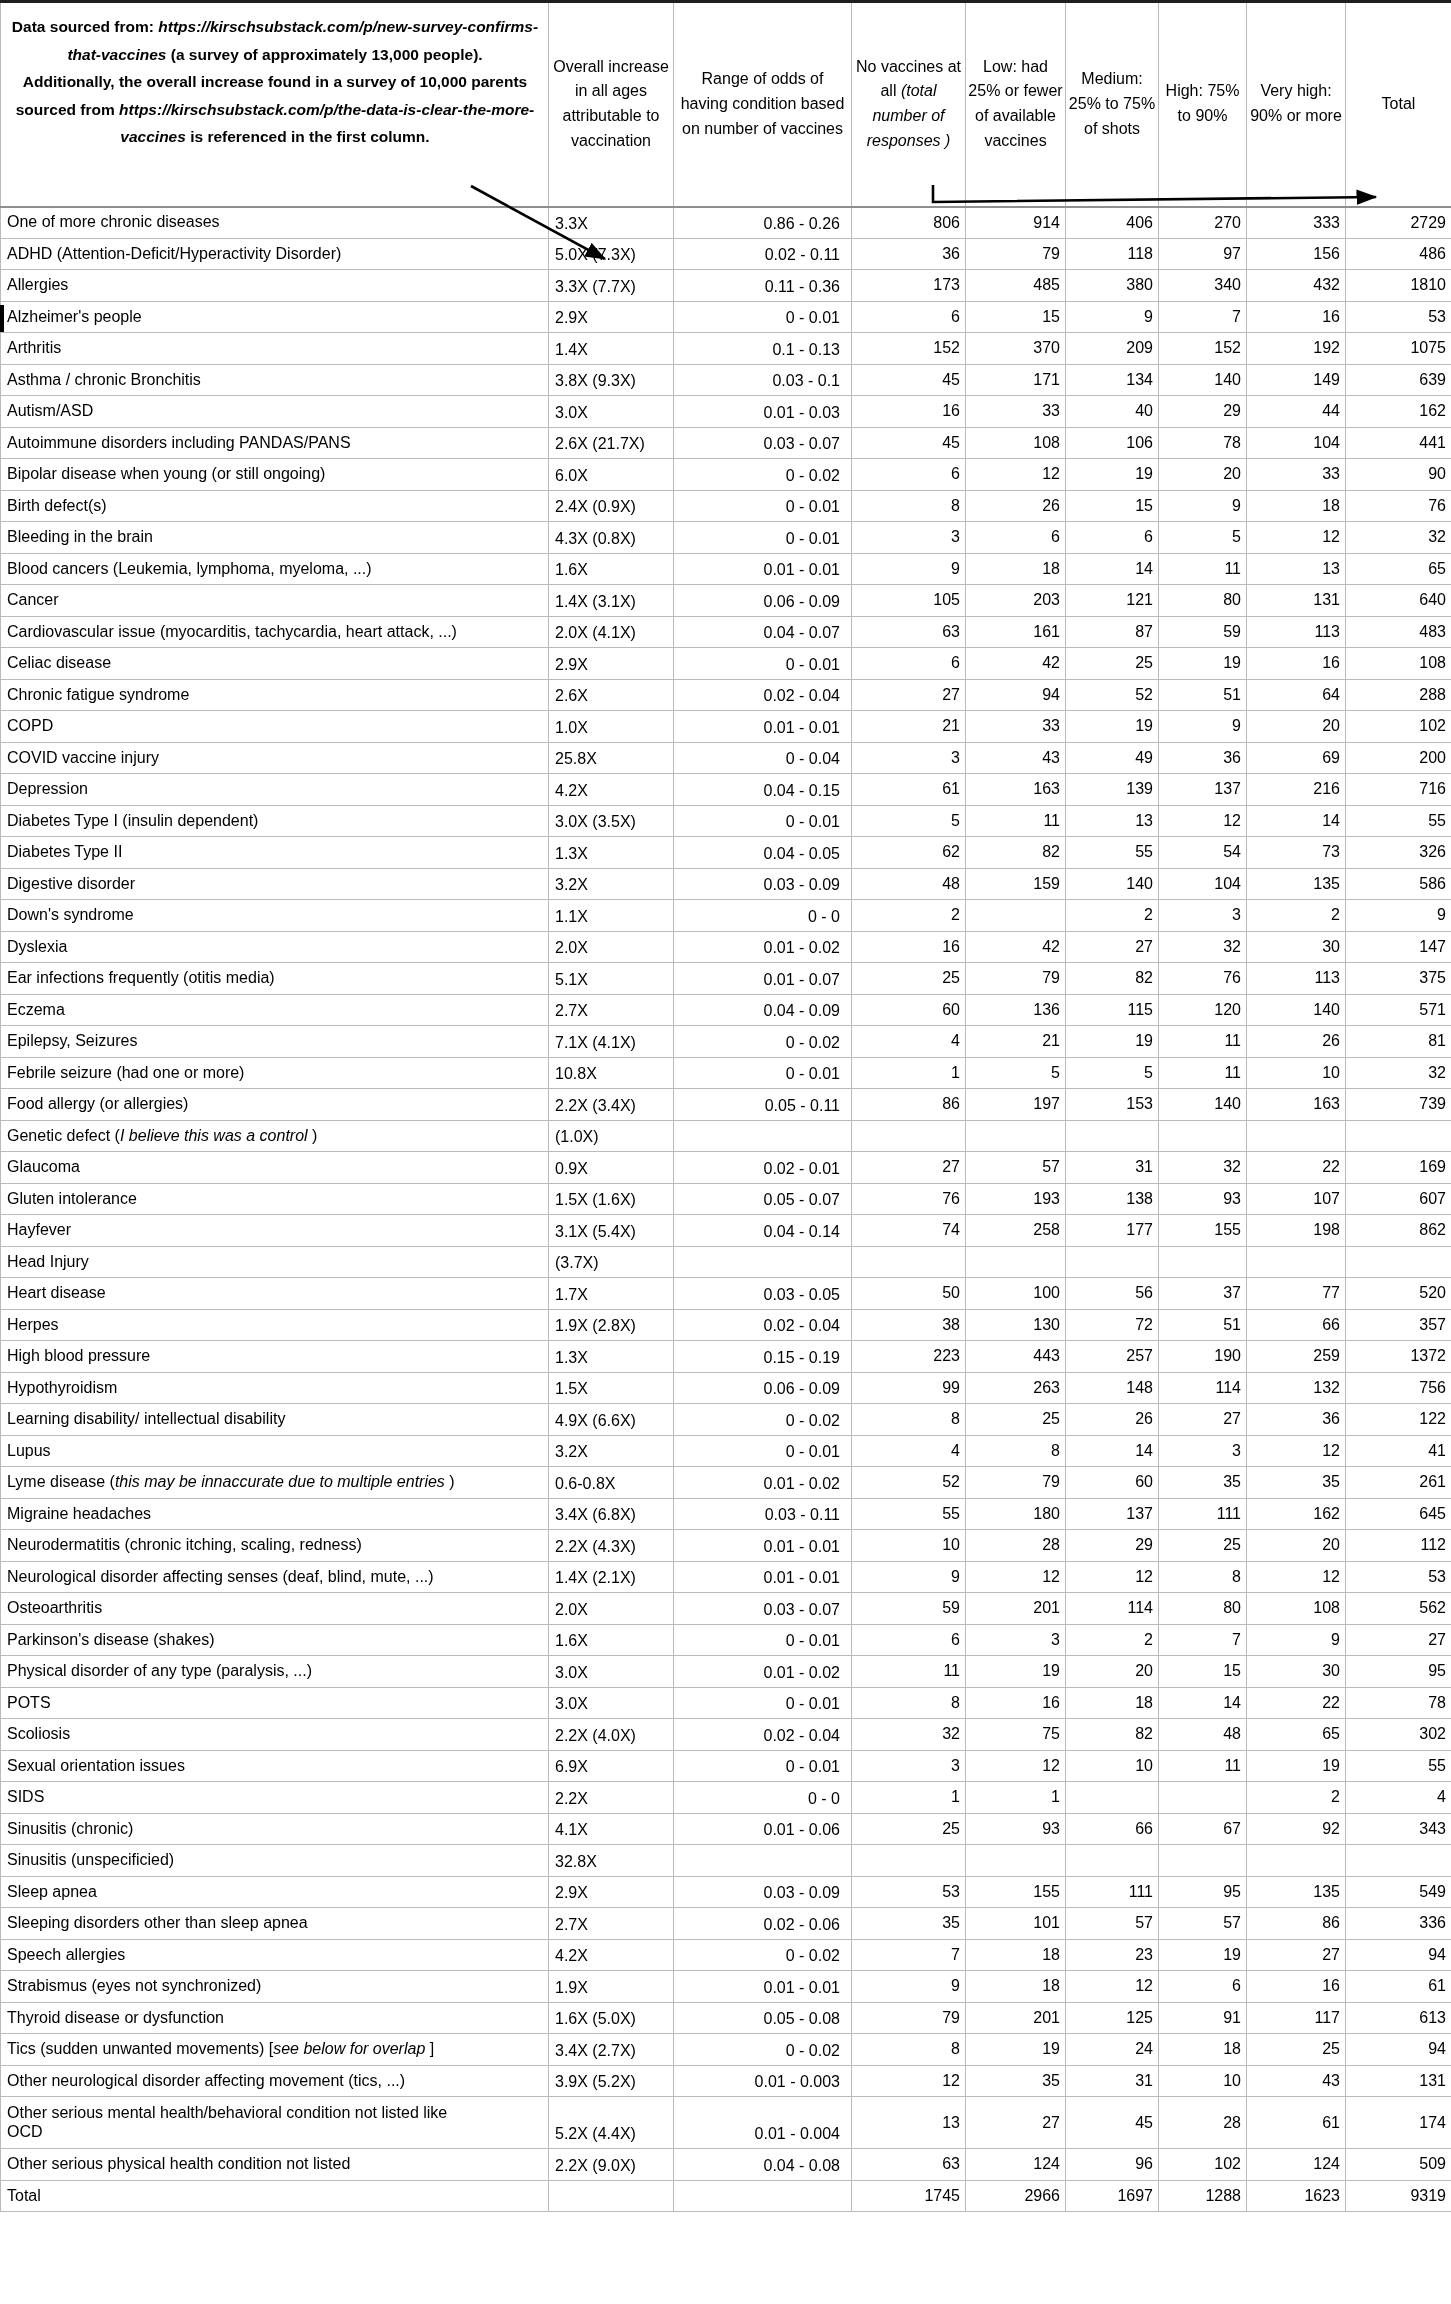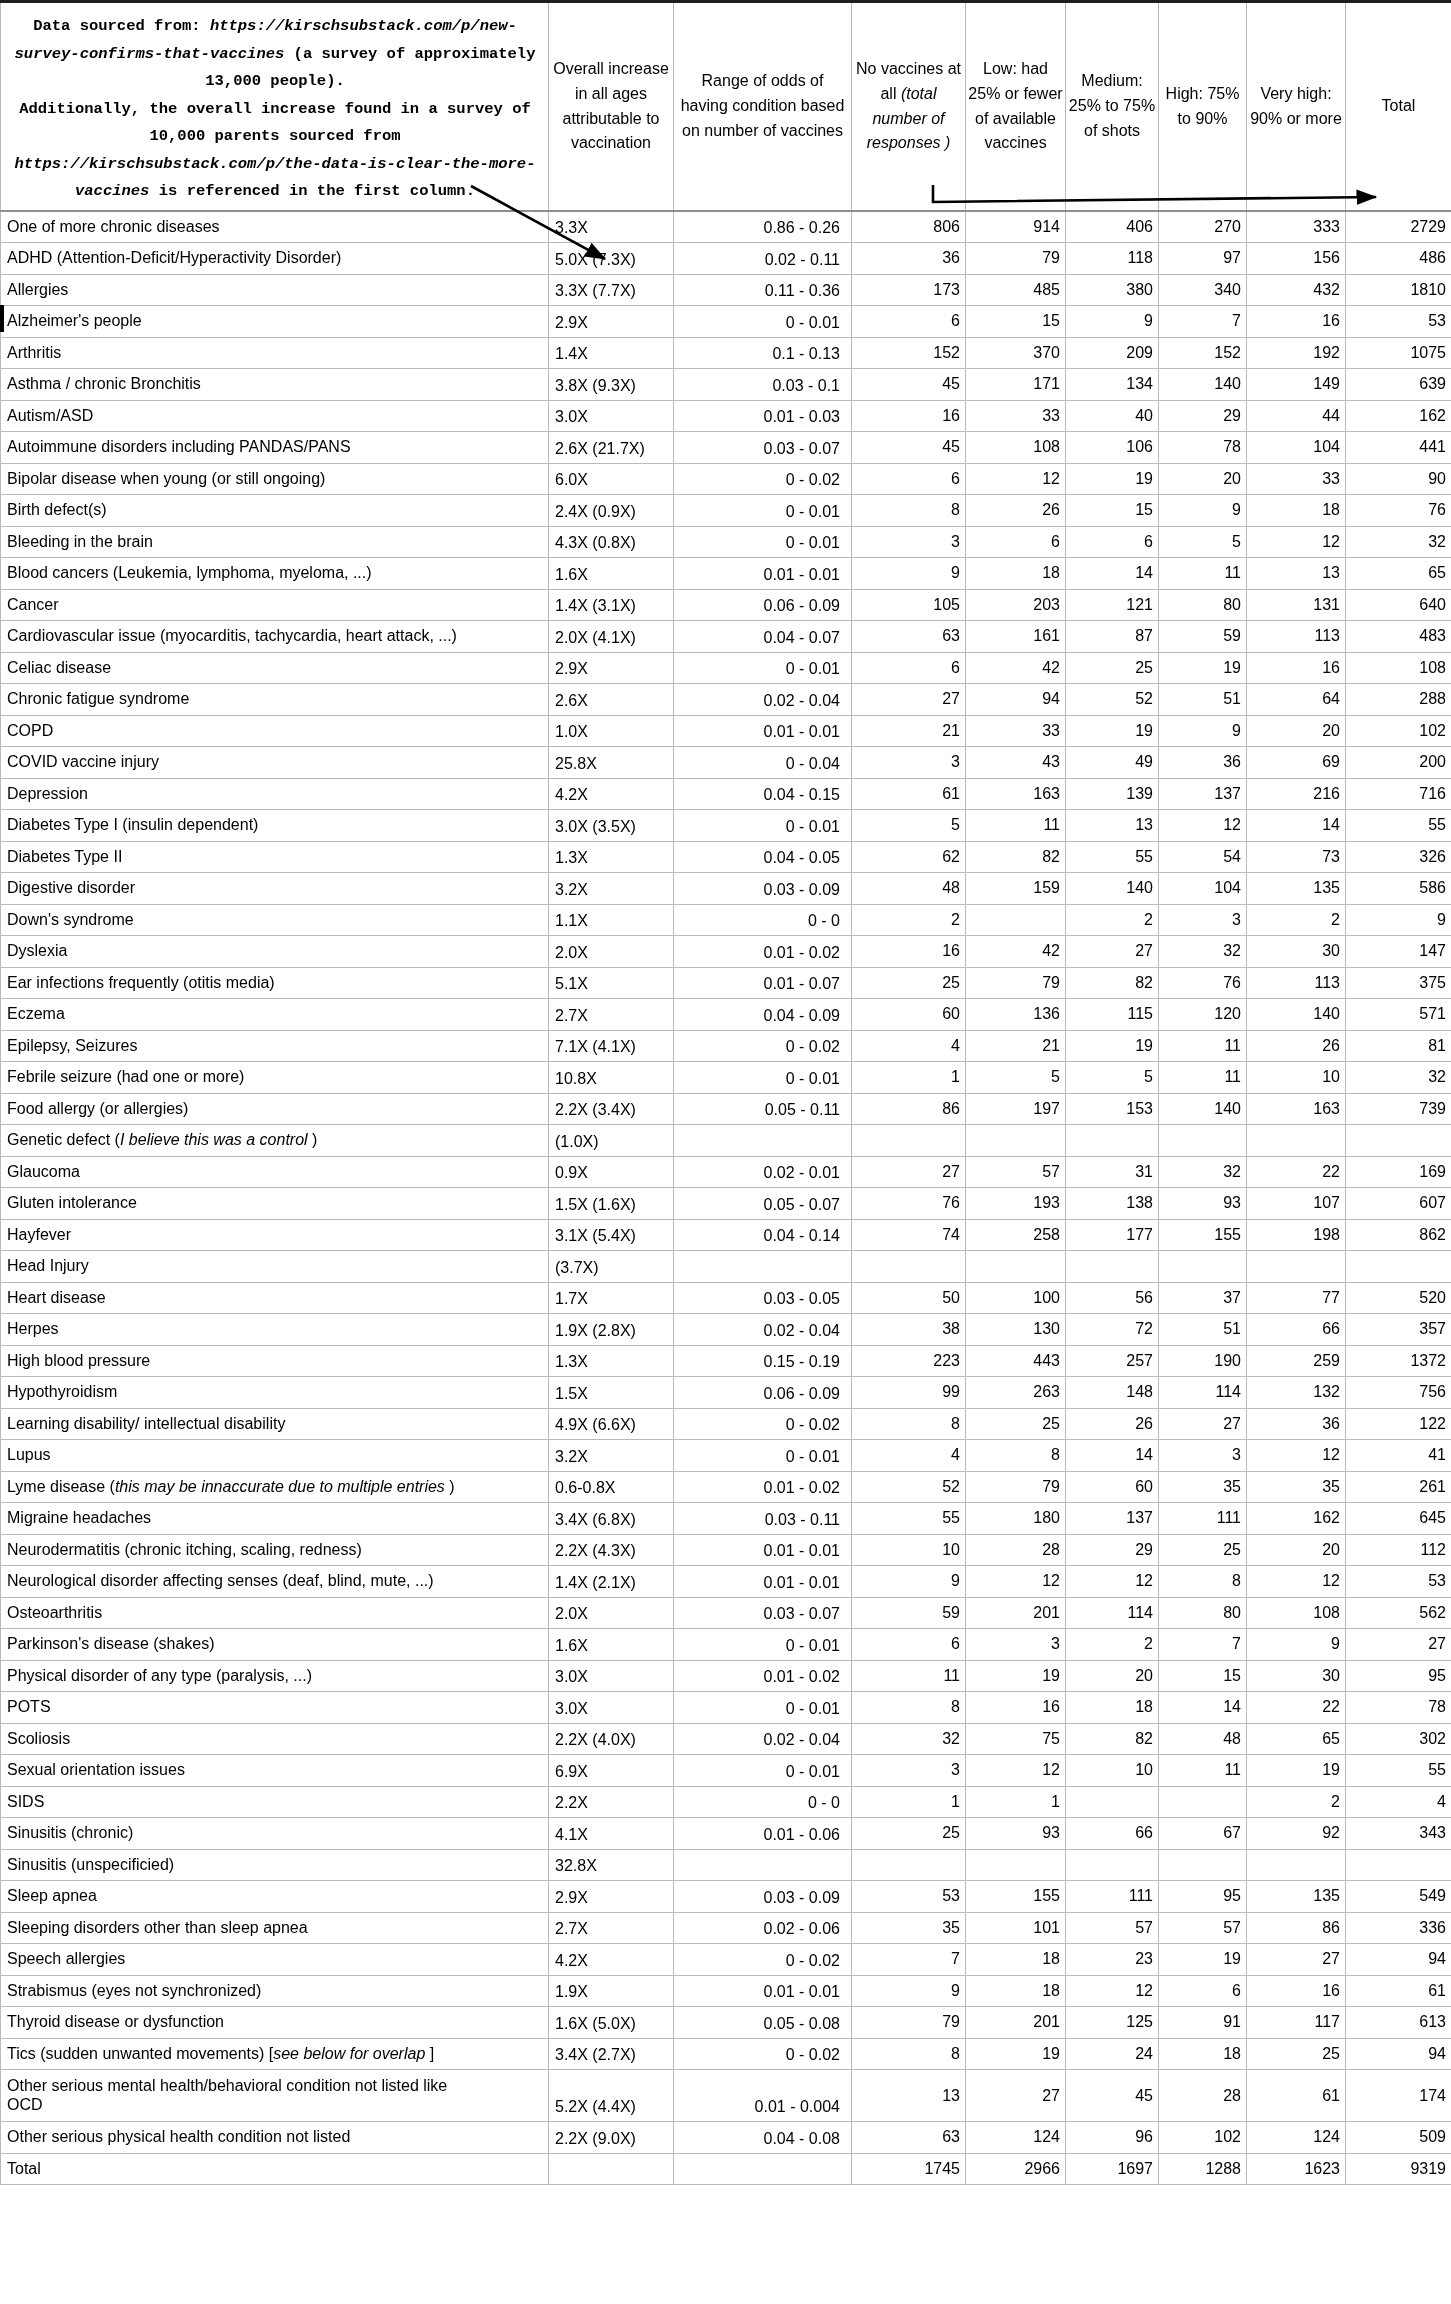--- a/index.html
+++ b/index.html
@@ -10,21 +10,21 @@
   table.grid{
     width:1451px;border-collapse:collapse;table-layout:fixed;
     border-top:3px solid #1f1f1f;
   }
   .grid th,.grid td{border:1px solid #bababa;overflow:hidden;}
   .grid thead tr{height:205px;}
   .grid thead th{
     border-bottom:2px solid #8f8f8f;vertical-align:middle;text-align:center;
     font-weight:400;font-size:16px;line-height:1.55;padding:2px;
   }
-  .note-cell{vertical-align:top !important;text-align:center;padding:10px 8px 4px 9px !important;font-family:Liberation Mono, monospace;}
+  .note-cell{vertical-align:top !important;text-align:center;padding:10px 8px 4px 9px !important;}
   .note{font-weight:700;font-size:15.5px;line-height:1.78;}
   .it{font-style:italic;}
   .grid tbody tr{height:31.5px;}
   .grid td{font-size:16px;}
   .c-cond{padding:0 4px 0 6px;text-align:left;vertical-align:middle;line-height:1.15;}
   .c-overall{padding:0 4px 5px 6px;text-align:left;vertical-align:bottom;}
   .c-overall.right{text-align:left;padding-right:9px;}
   .c-range{padding:0 11px 5px 0;text-align:right;vertical-align:bottom;}
   .c-num{padding:0 5px 0 0;text-align:right;vertical-align:middle;}
   .col-nv{border-right:1px dashed #8a8a8a !important;}
@@ -710,20 +710,31 @@
           <td class="c-cond"><span>Tics (sudden unwanted movements) [</span><span class="it">see below for overlap</span><span> ]</span></td>
           <td class="c-overall">3.4X (2.7X)</td>
           <td class="c-range">0 - 0.02</td>
           <td class="c-num col-nv">8</td>
           <td class="c-num">19</td>
           <td class="c-num">24</td>
           <td class="c-num">18</td>
           <td class="c-num">25</td>
           <td class="c-num">94</td>
         </tr>
+        <tr>
+          <td class="c-cond"><span>Other neurological disorder affecting movement (tics, ...)</span></td>
+          <td class="c-overall">3.9X (5.2X)</td>
+          <td class="c-range">0.01 - 0.003</td>
+          <td class="c-num col-nv">12</td>
+          <td class="c-num">35</td>
+          <td class="c-num">31</td>
+          <td class="c-num">10</td>
+          <td class="c-num">43</td>
+          <td class="c-num">131</td>
+        </tr>
         <tr style="height: 52px;">
           <td class="c-cond"><span>Other serious mental health/behavioral condition not listed like</span><br><span>OCD</span></td>
           <td class="c-overall">5.2X (4.4X)</td>
           <td class="c-range">0.01 - 0.004</td>
           <td class="c-num col-nv">13</td>
           <td class="c-num">27</td>
           <td class="c-num">45</td>
           <td class="c-num">28</td>
           <td class="c-num">61</td>
           <td class="c-num">174</td>

